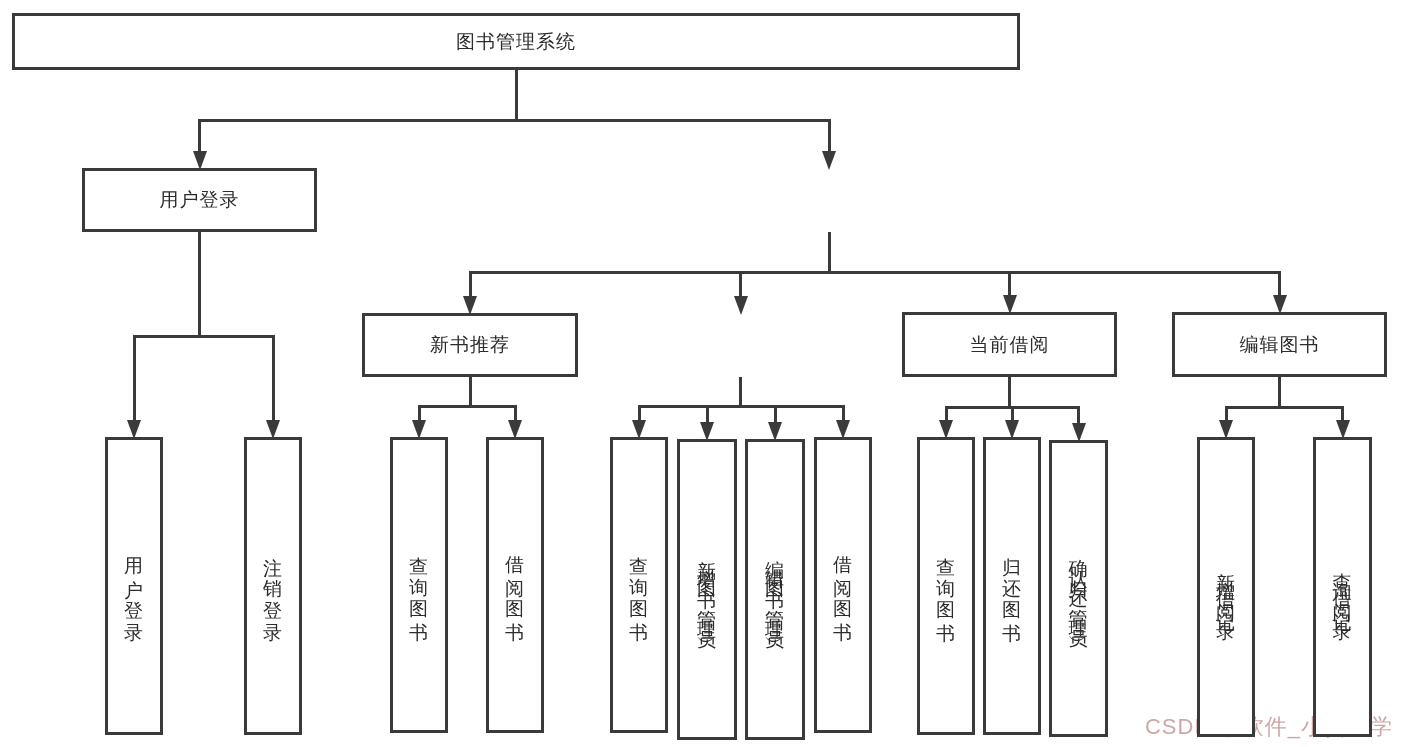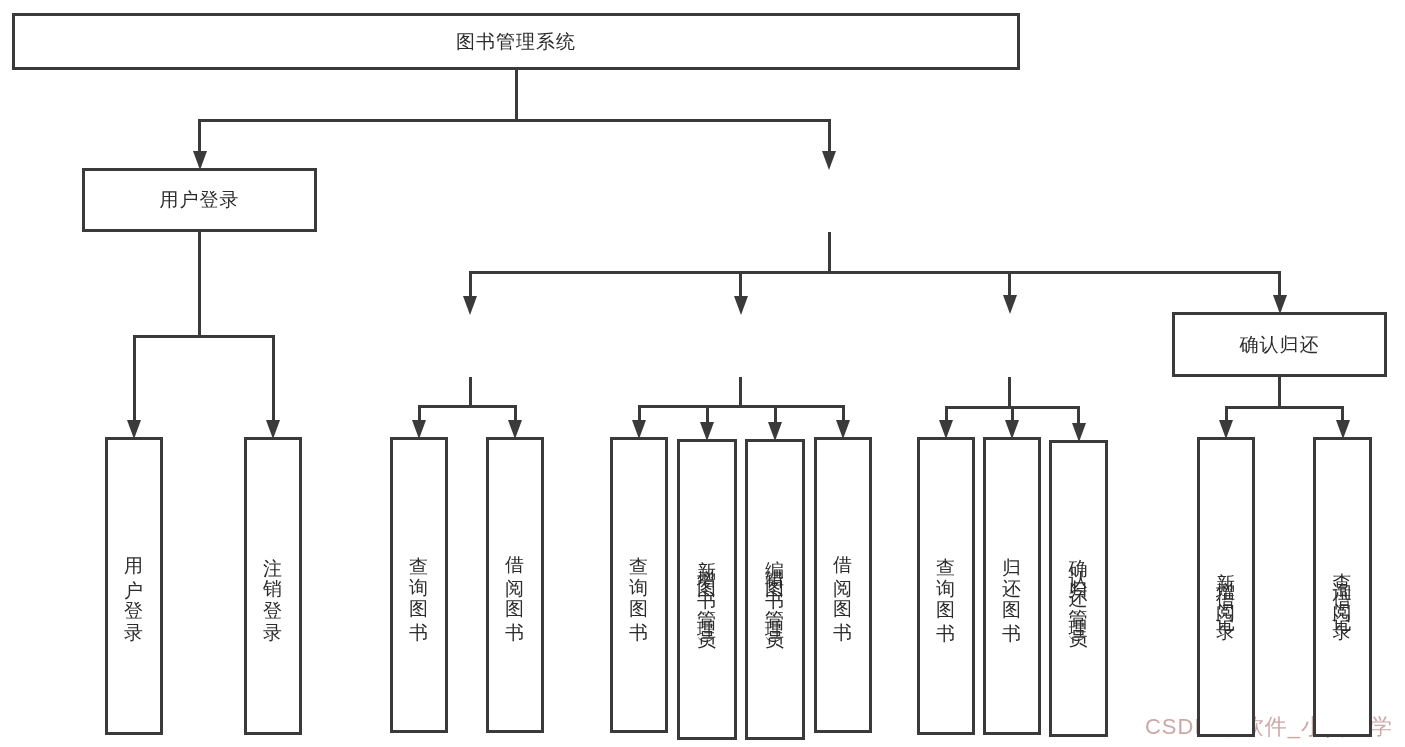--- a/index.html
+++ b/index.html
@@ -32,22 +32,28 @@
 <body>
 
 <div id="stage">
   <div class="watermark">CSDN @软件_小贺同学</div>
 <div class="node" style="left: 12px; top: 13px; width: 1008px; height: 57px;">
       <span class="label">图书管理系统</span>
     </div>
     <div class="node" style="left: 82px; top: 168px; width: 235px; height: 64px;">
       <span class="label">用户登录</span>
     </div>
+    <div class="node" style="left: 362px; top: 313px; width: 216px; height: 64px;">
+      <span class="label">新书推荐</span>
+    </div>
+    <div class="node" style="left: 902px; top: 312px; width: 215px; height: 65px;">
+      <span class="label">当前借阅</span>
+    </div>
     <div class="node" style="left: 1172px; top: 312px; width: 215px; height: 65px;">
-      <span class="label">确认归还</span>
+      <span class="label">编辑图书</span>
     </div>
     <div class="node vertical" style="left: 105px; top: 437px; width: 58px; height: 298px;">
       <span class="label" style="letter-spacing: 22px;">用户登录</span>
     </div>
     <div class="node vertical" style="left: 244px; top: 437px; width: 58px; height: 298px;">
       <span class="label" style="letter-spacing: 22px;">注销登录</span>
     </div>
     <div class="node vertical" style="left: 390px; top: 437px; width: 58px; height: 296px;">
       <span class="label" style="letter-spacing: 22px;">查询图书</span>
     </div>

